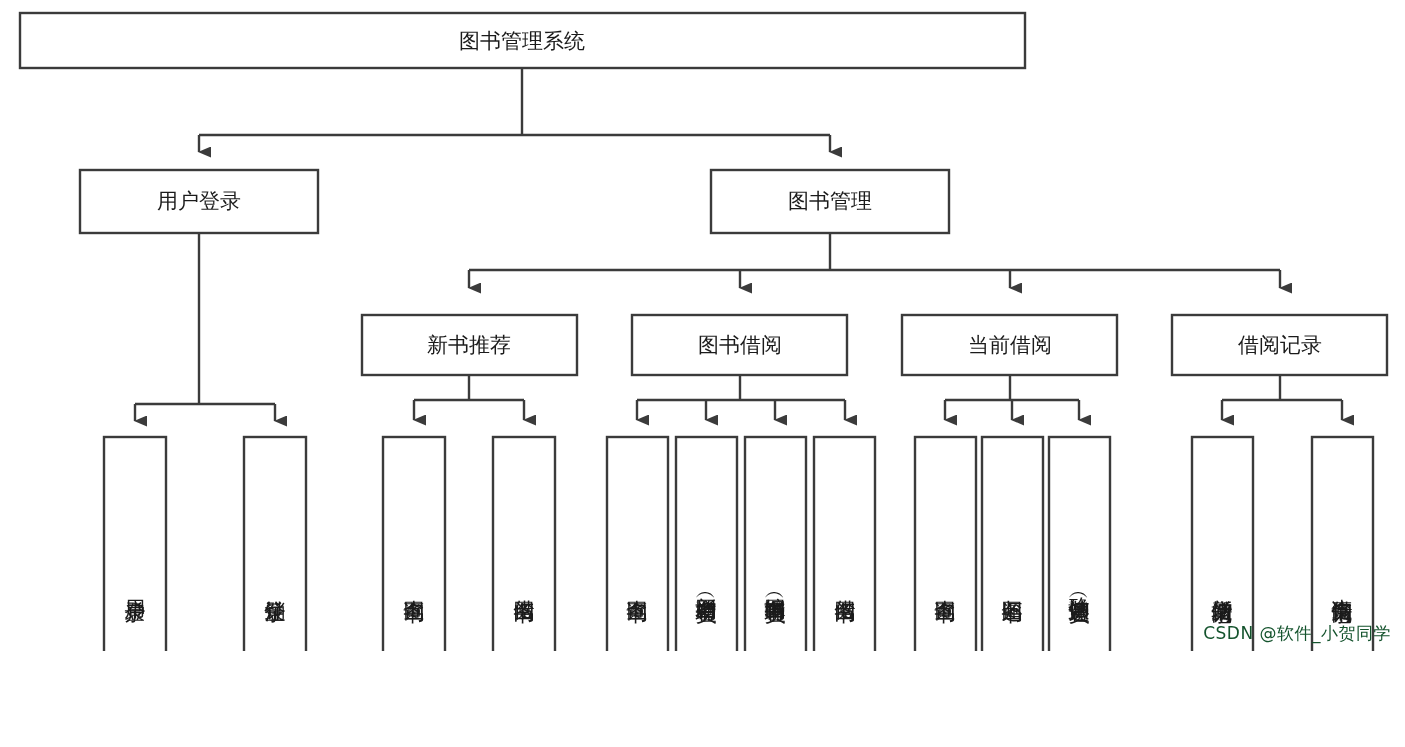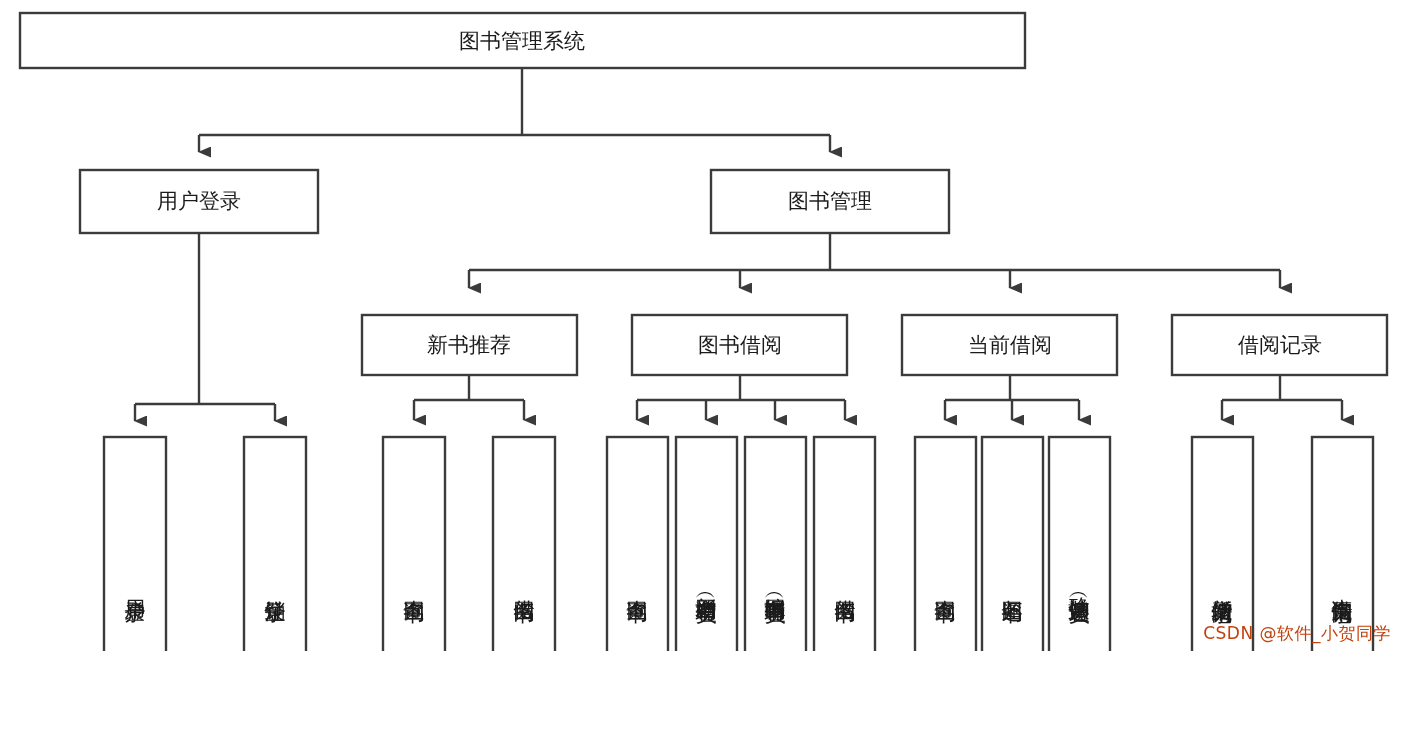--- a/index.html
+++ b/index.html
@@ -51,21 +51,21 @@
     text-orientation: upright;
     text-anchor: middle;
     letter-spacing: 1px;
   }
   .watermark {
     position: absolute;
     right: 14px;
     bottom: 6px;
     font-family: "DejaVu Sans", "Liberation Sans", sans-serif;
     font-size: 17px;
-    color: #c2410c;
+    color: #14532d;
     letter-spacing: 0.5px;
     white-space: nowrap;
     pointer-events: none;
   }
 </style>
 </head>
 <body>
 
 <div id="diagram-root">
 

